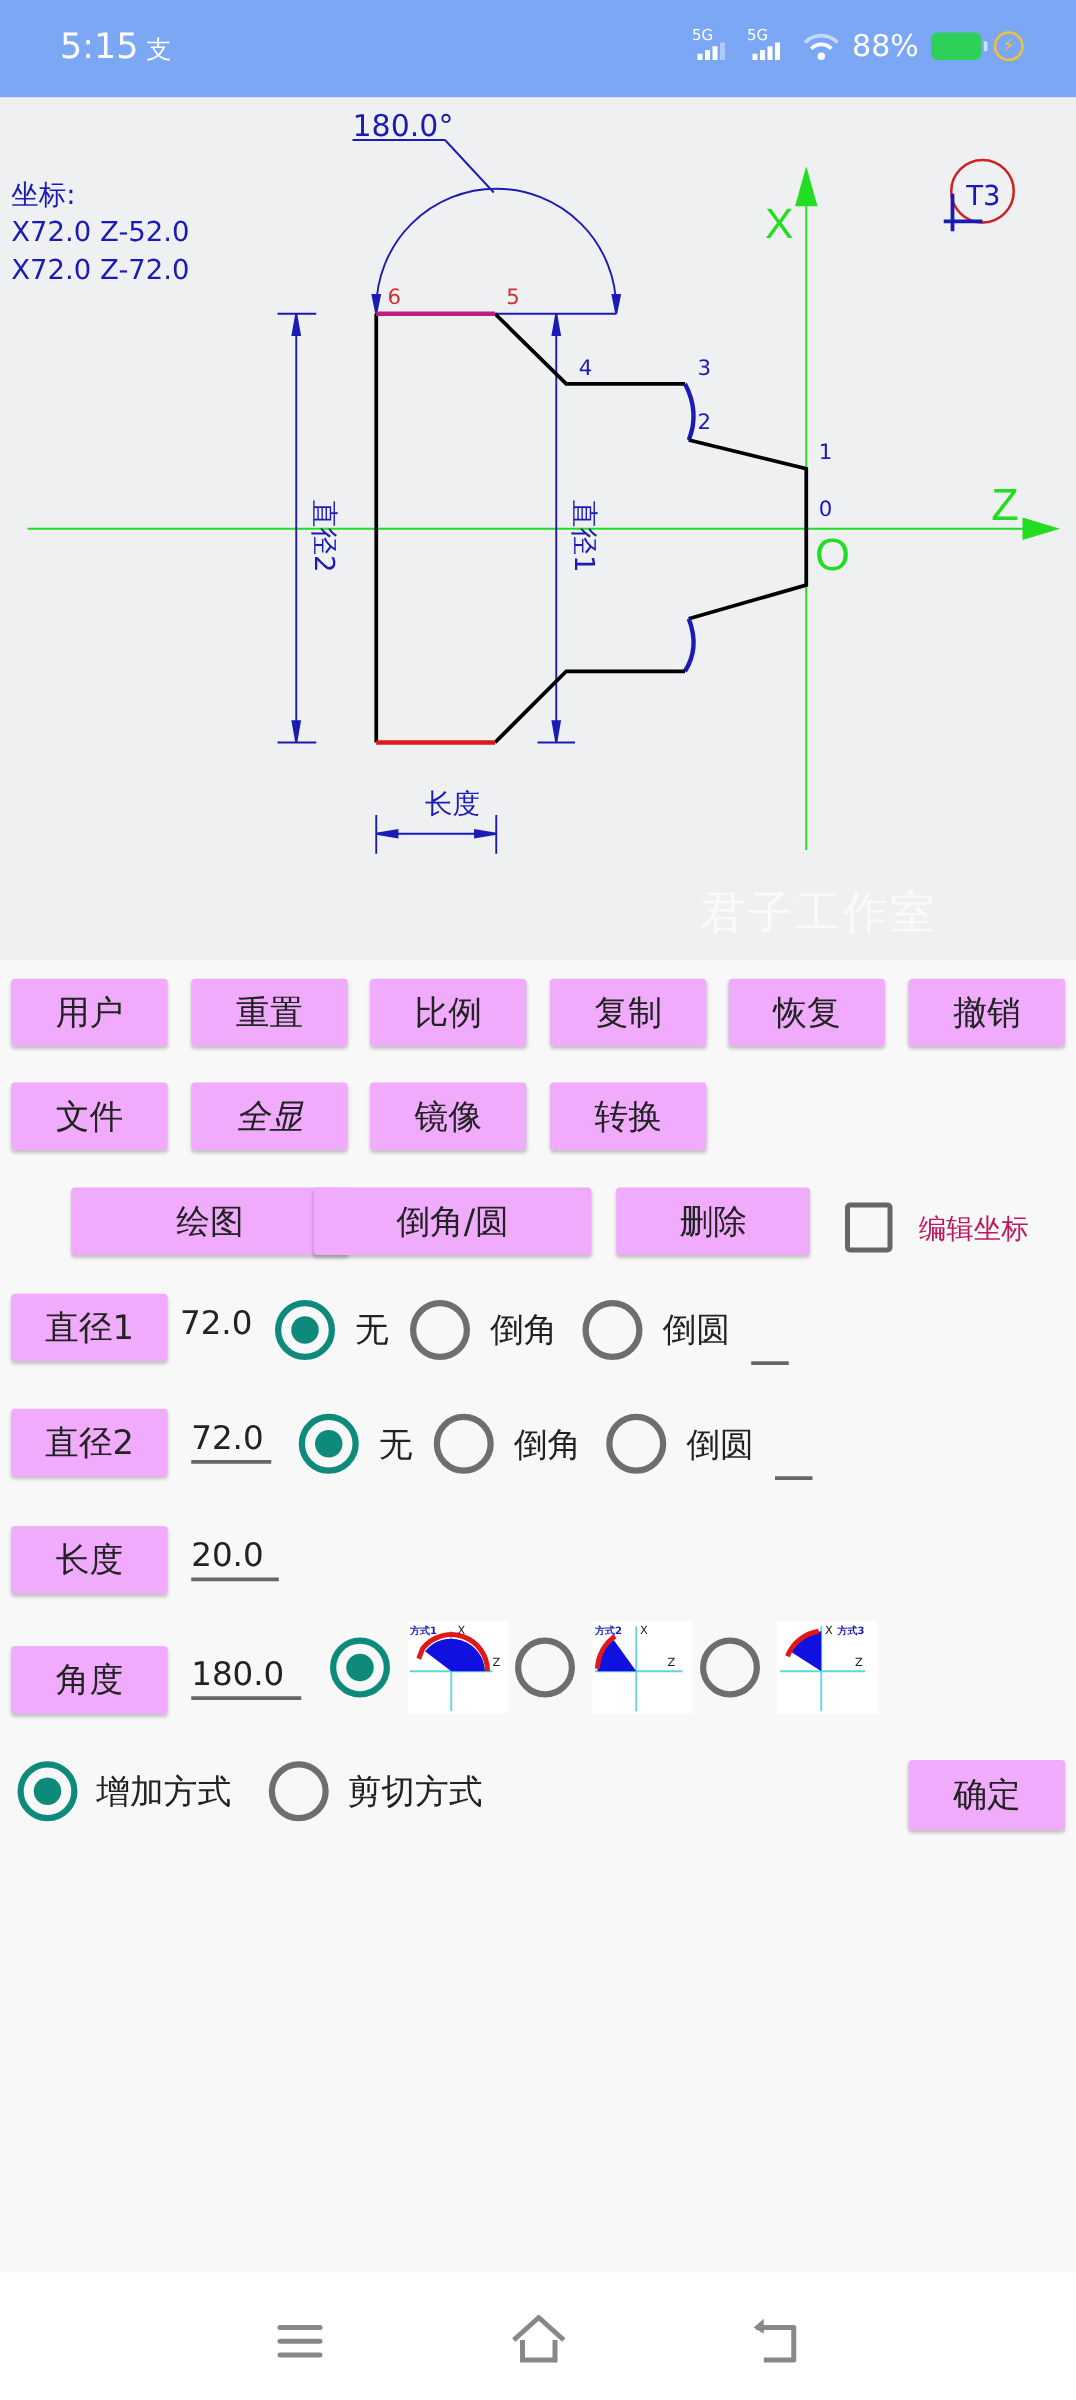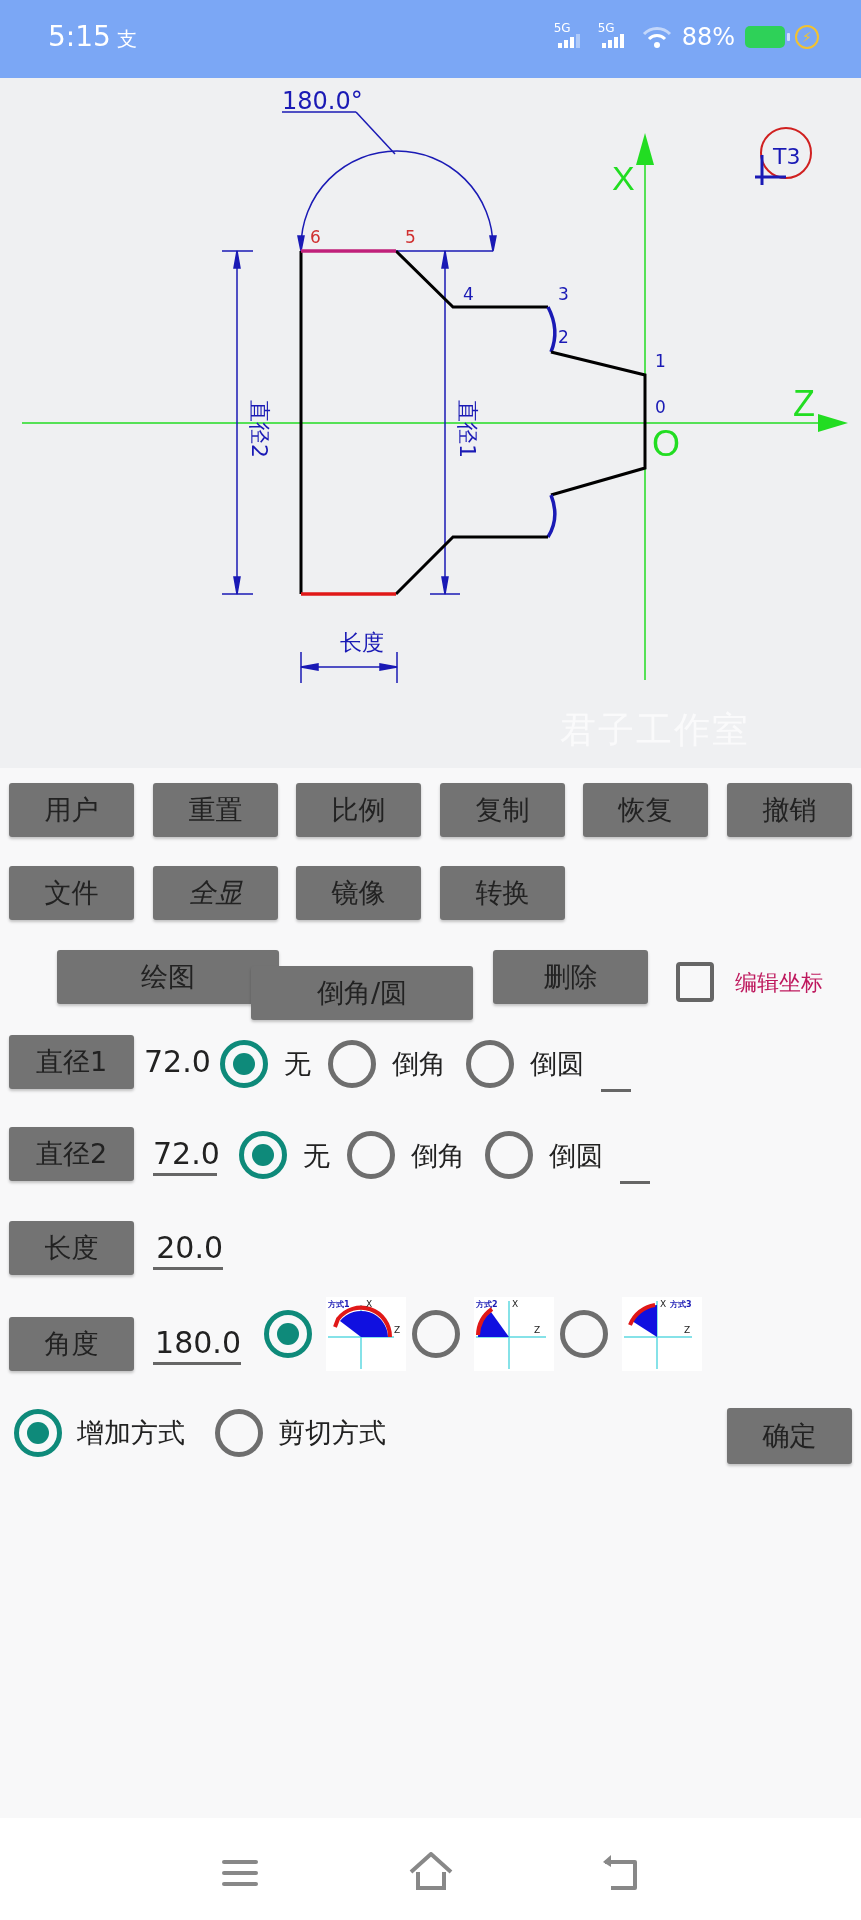--- a/index.html
+++ b/index.html
@@ -17,31 +17,31 @@
   .battery { width: 40px; height: 22px; border-radius: 5px; background: #2ED158; position: relative; }
   .battery::after { content: ""; position: absolute; right: -5px; top: 7px; width: 3px; height: 8px; background: #cfe0fb; border-radius: 1px; }
   .bolt { width: 24px; height: 24px; border: 2px solid #F2C230; border-radius: 50%; color: #F2C230; font-size: 14px; display: flex; align-items: center; justify-content: center; }
 
   .canvas { position: absolute; left: 0; top: 78px; width: 861px; height: 690px; background: #EFF0F2; }
   .canvas svg { position: absolute; left: 0; top: 0; }
   .app-title { position: absolute; left: 10px; top: 8px; font-size: 36px; color: #111; }
   .coord-label { position: absolute; left: 9px; top: 64px; font-size: 22px; color: #1A1AB5; line-height: 30px; }
   .watermark { position: absolute; left: 560px; top: 628px; font-size: 36px; color: #FAFAFB; letter-spacing: 2px; }
 
-  .btn { position: absolute; background: #737373; border-radius: 3px; box-shadow: 0 2px 3px rgba(0,0,0,0.22); font-size: 27px; color: #222; display: flex; align-items: center; justify-content: center; cursor: pointer; }
+  .btn { position: absolute; background: #f0abfc; border-radius: 3px; box-shadow: 0 2px 3px rgba(0,0,0,0.22); font-size: 27px; color: #222; display: flex; align-items: center; justify-content: center; cursor: pointer; }
 
   .checkbox { position: absolute; left: 676px; top: 962px; width: 38px; height: 40px; border: 4px solid #666; border-radius: 4px; }
   .checkbox-label { position: absolute; left: 735px; top: 968px; font-size: 22px; color: #be185d; }
 
   .radio { position: absolute; width: 48px; height: 48px; border-radius: 50%; border: 5px solid #6E6E6E; }
   .radio.checked { border-color: #0E8A7A; }
   .radio.checked::after { content: ""; position: absolute; left: 8px; top: 8px; width: 22px; height: 22px; border-radius: 50%; background: #0E8A7A; }
   .radio-label { position: absolute; font-size: 27px; color: #222; }
 
-  .field { position: absolute; font-size: 30px; color: #222; text-align: right; }
+  .field { position: absolute; font-size: 26px; color: #222; }
   .field.underlined { border-bottom: 3px solid #666; padding-bottom: 2px; }
   .empty-field { position: absolute; width: 30px; height: 3px; background: #666; }
 
   .mode-img { position: absolute; width: 80px; height: 74px; background: #fff; }
 
   .navbar { position: absolute; left: 0; top: 1818px; width: 861px; height: 102px; background: #fff; }
   .nav-btn { position: absolute; top: 34px; width: 50px; height: 40px; cursor: pointer; }
 </style>
 </head>
 <body>
@@ -150,37 +150,42 @@
     <text x="310" y="243" font-size="17" fill="#D03030">6</text>
 
     <g>
       <circle cx="786" cy="153" r="25" fill="none" stroke="#D02020" stroke-width="2"></circle>
       <path d="M762 155 L762 185" stroke="#1A1AB5" stroke-width="3"></path>
       <path d="M755 177 L786 177" stroke="#1A1AB5" stroke-width="3"></path>
       <text x="773" y="164" font-size="22" fill="#1A1AB5">T3</text>
     </g>
   </svg>
 
+  <div class="coord-label">
+    <div>坐标:</div>
+    <div>X72.0 Z-52.0</div>
+    <div>X72.0 Z-72.0</div>
+  </div>
   <div class="watermark">君子工作室</div>
 </div>
 
 <div class="btn" style="left:9px;top:783px;width:125px;height:54px;">用户</div>
 <div class="btn" style="left:153px;top:783px;width:125px;height:54px;">重置</div>
 <div class="btn" style="left:296px;top:783px;width:125px;height:54px;">比例</div>
 <div class="btn" style="left:440px;top:783px;width:125px;height:54px;">复制</div>
 <div class="btn" style="left:583px;top:783px;width:125px;height:54px;">恢复</div>
 <div class="btn" style="left:727px;top:783px;width:125px;height:54px;">撤销</div>
 
 <div class="btn" style="left:9px;top:866px;width:125px;height:54px;">文件</div>
 <div class="btn" style="left:153px;top:866px;width:125px;height:54px;font-style:italic;">全显</div>
 <div class="btn" style="left:296px;top:866px;width:125px;height:54px;">镜像</div>
 <div class="btn" style="left:440px;top:866px;width:125px;height:54px;">转换</div>
 
 <div class="btn" style="left:9px;top:950px;width:222px;height:54px;margin-left:48px;">绘图</div>
-<div class="btn" style="left:251px;top:950px;width:222px;height:54px;margin-top:16px;">倒角/圆</div>
+<div class="btn" style="left:251px;top:950px;width:222px;height:54px;">倒角/圆</div>
 <div class="btn" style="left:493px;top:950px;width:155px;height:54px;">删除</div>
 <div class="checkbox"></div>
 <div class="checkbox-label">编辑坐标</div>
 
 <div class="btn" style="left:9px;top:1035px;width:125px;height:54px;">直径1</div>
 <div class="field" style="left:144px;top:1044px;">72.0</div>
 <div class="radio checked" style="left:220px;top:1040px;"></div>
 <div class="radio-label" style="left:284px;top:1046px;">无</div>
 <div class="radio" style="left:328px;top:1040px;"></div>
 <div class="radio-label" style="left:392px;top:1046px;">倒角</div>

